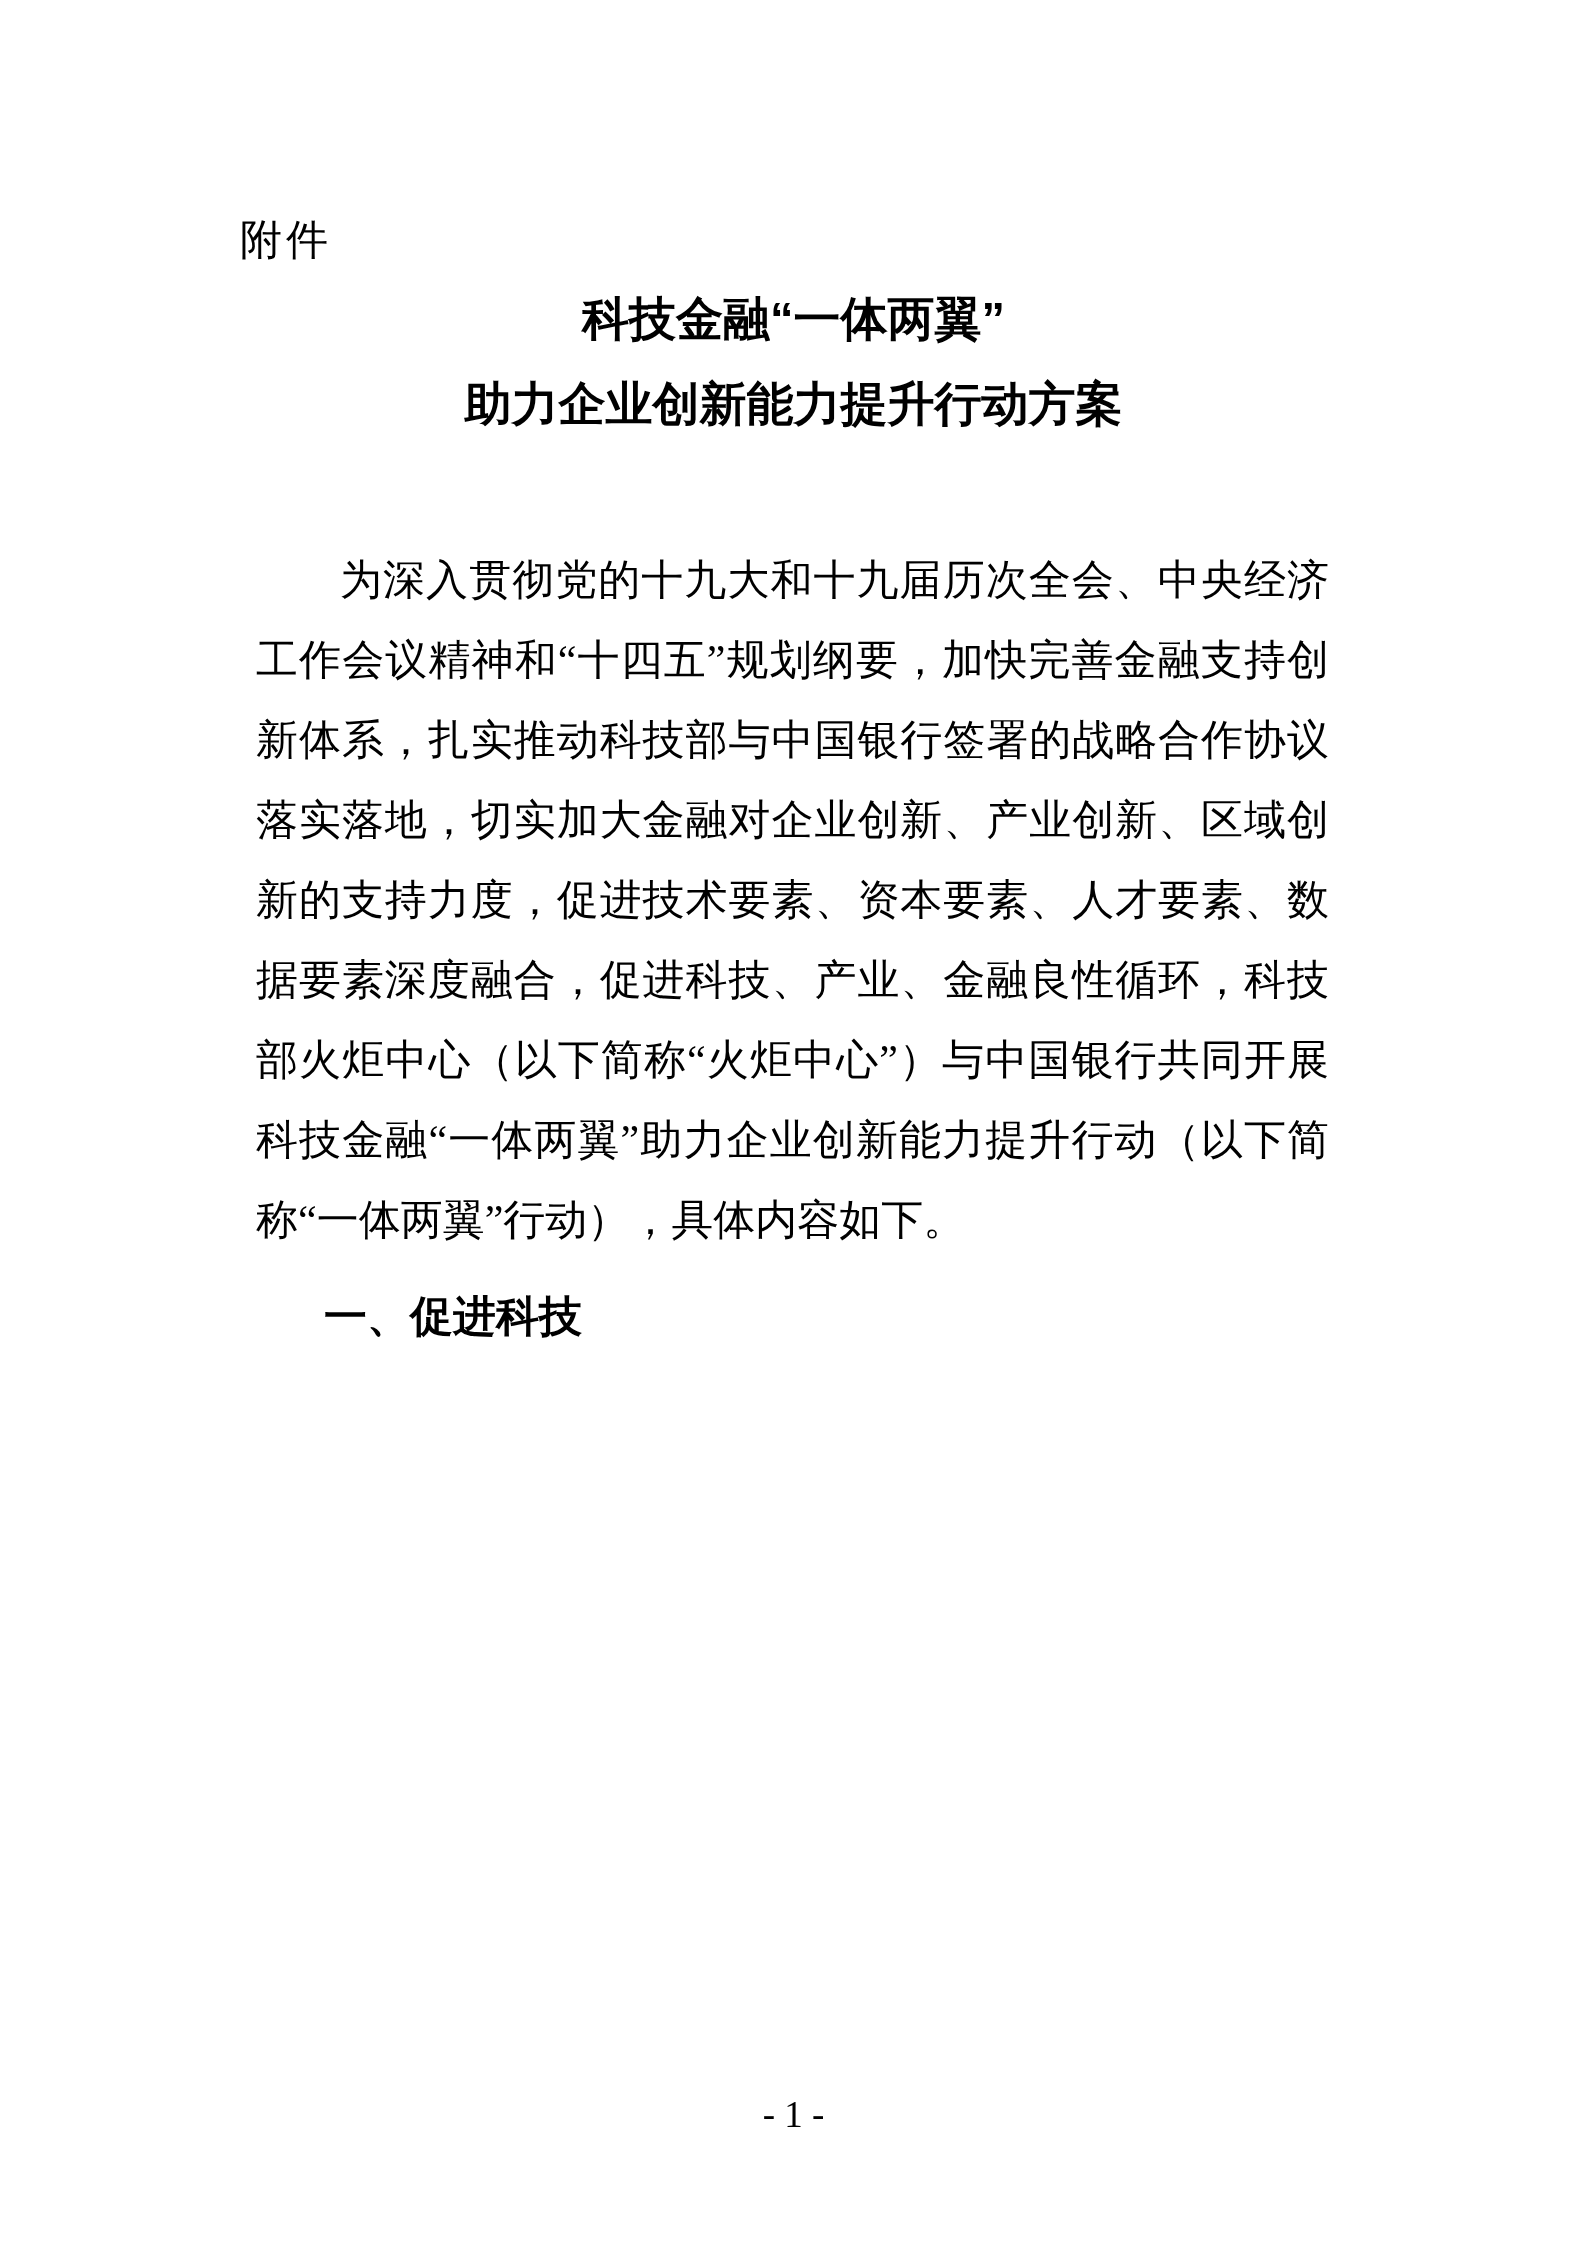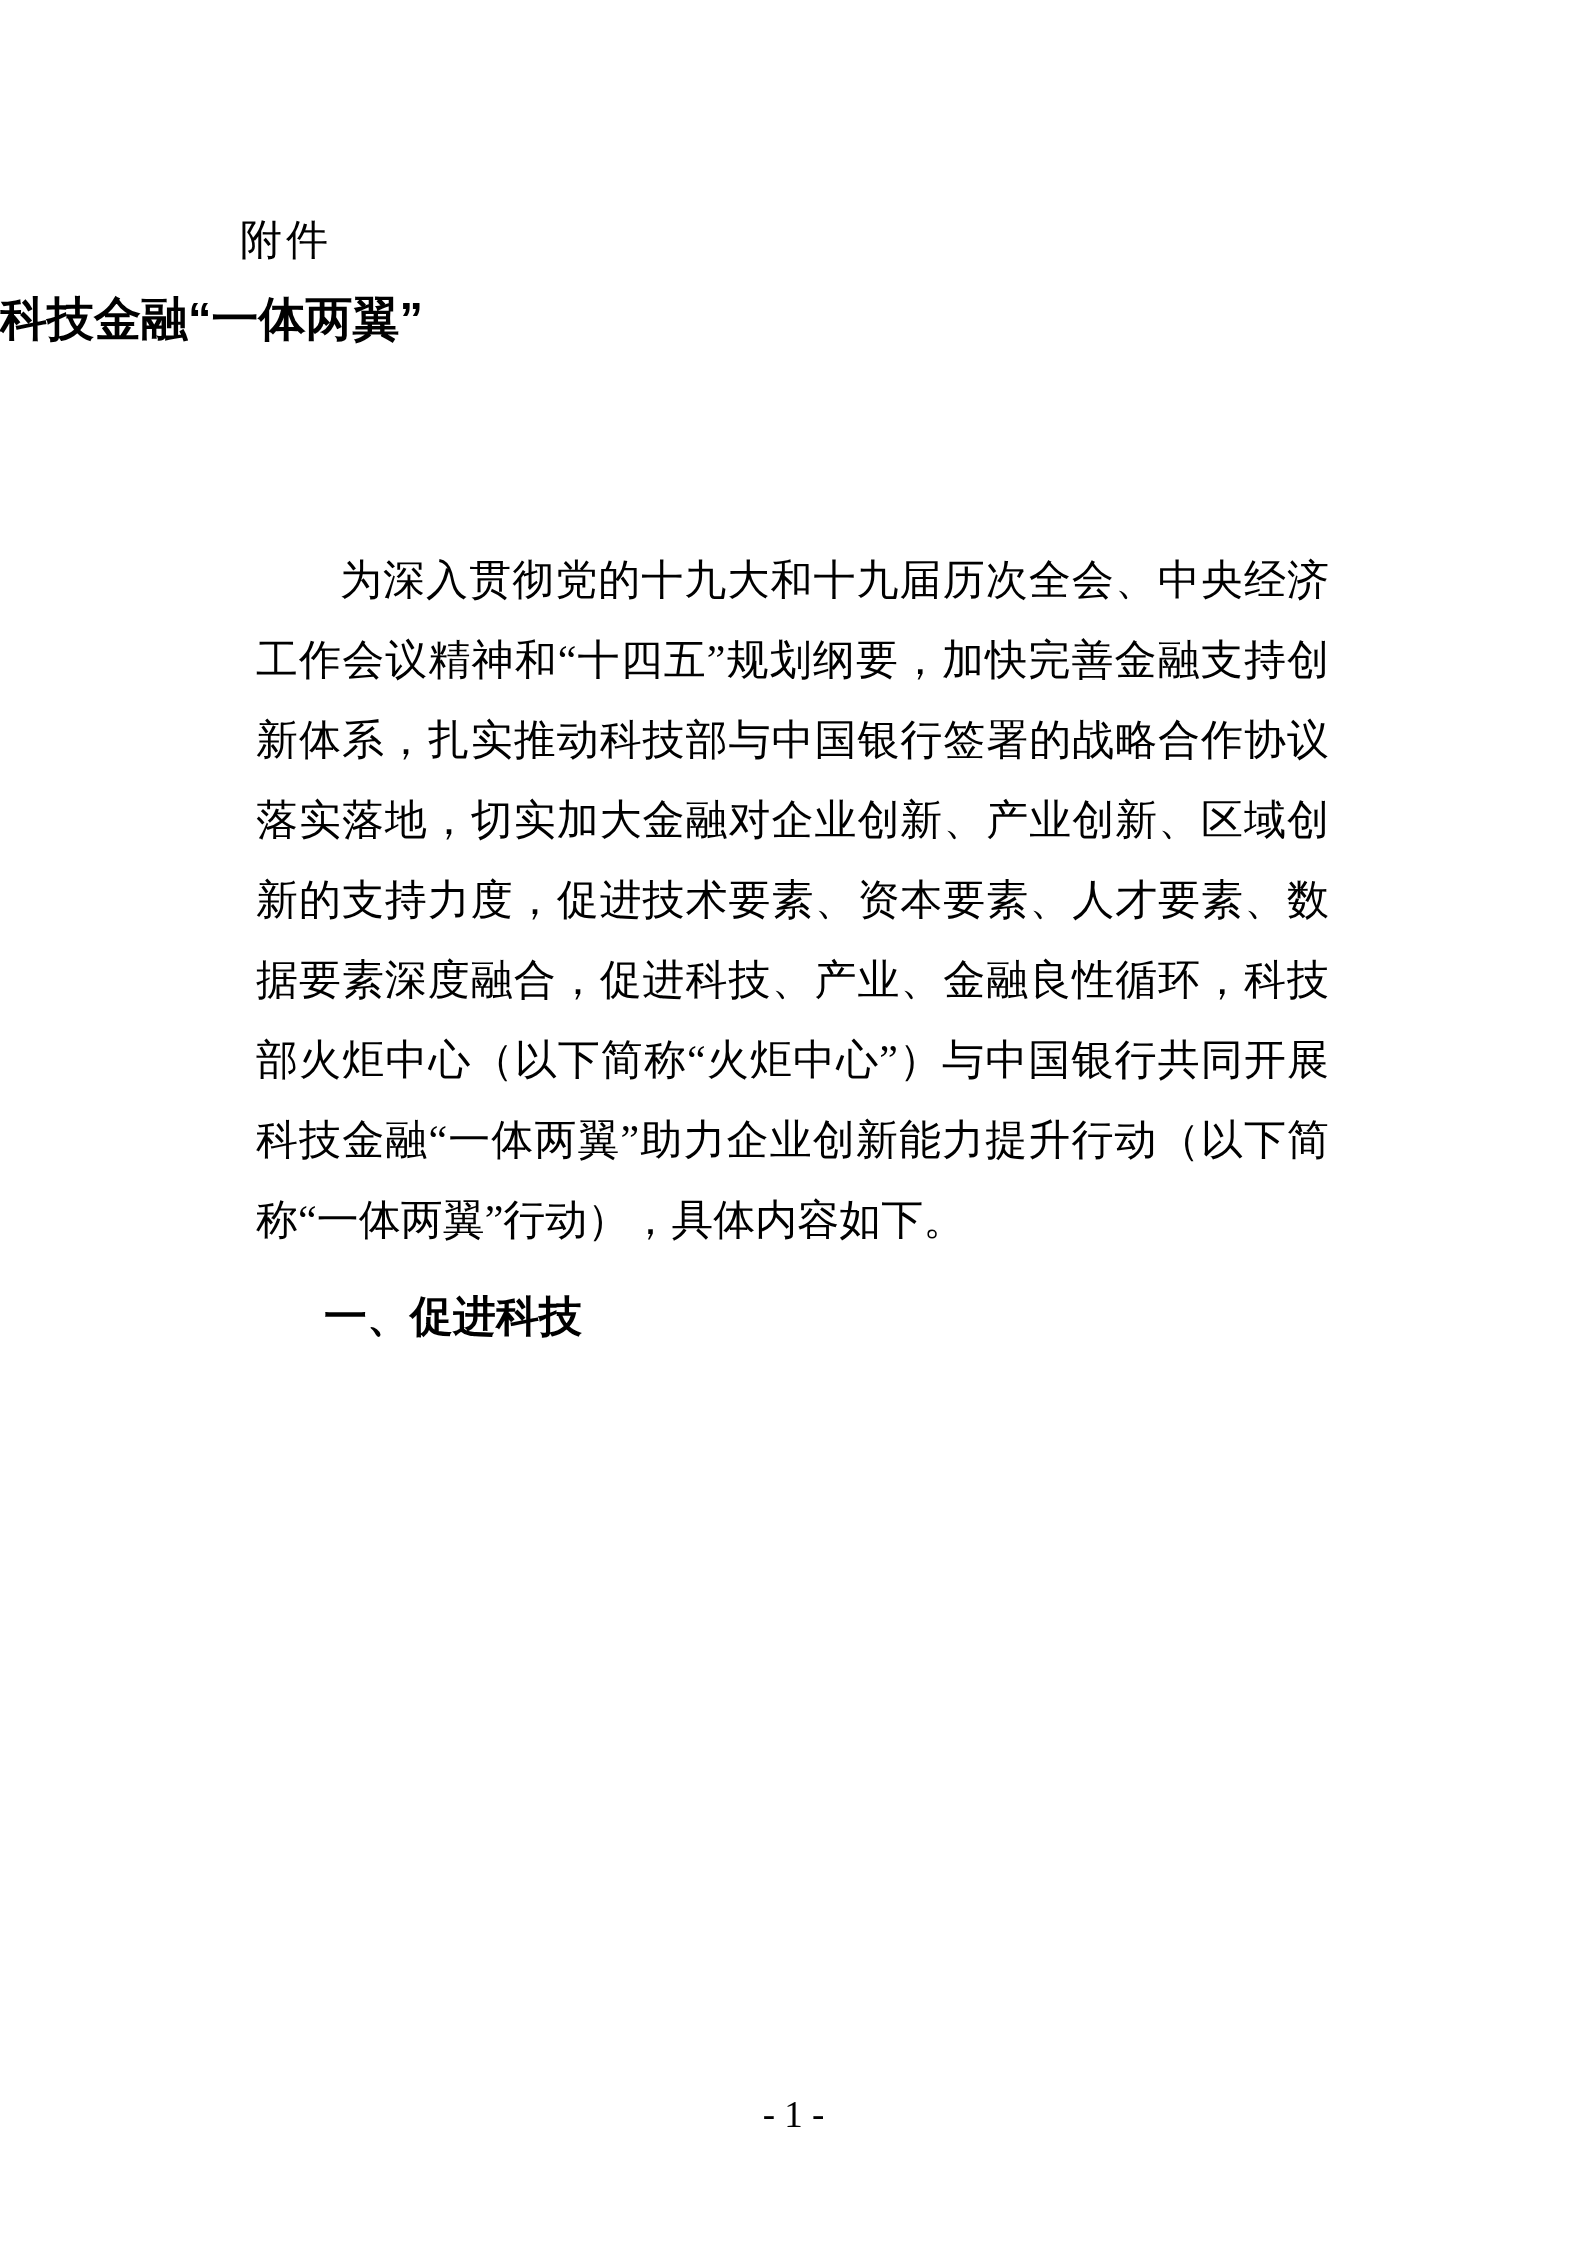--- a/index.html
+++ b/index.html
@@ -22,21 +22,21 @@
     top: 215px;
     font-size: 42px;
     line-height: 50px;
     letter-spacing: 4px;
   }
   .title-block {
     position: absolute;
     left: 0;
     top: 276px;
     width: 1587px;
-    text-align: left;
+    text-align: center;
     font-family: "Liberation Sans", "DejaVu Sans", sans-serif;
     font-weight: bold;
     font-size: 47px;
     line-height: 85px;
   }
   .body-block {
     position: absolute;
     left: 240px;
     top: 524px;
     width: 1105px;
@@ -74,20 +74,21 @@
 </style>
 </head>
 <body>
 
 <div class="page">
 
   <div class="attachment">附件</div>
 
   <div class="title-block">
     <div>科技金融“一体两翼”</div>
+    <div>助力企业创新能力提升行动方案</div>
   </div>
 
   <div class="body-block">
     <p class="para">为深入贯彻党的十九大和十九届历次全会、中央经济工作会议精神和“十四五”规划纲要，加快完善金融支持创新体系，扎实推动科技部与中国银行签署的战略合作协议落实落地，切实加大金融对企业创新、产业创新、区域创新的支持力度，促进技术要素、资本要素、人才要素、数据要素深度融合，促进科技、产业、金融良性循环，科技部火炬中心（以下简称“火炬中心”）与中国银行共同开展科技金融“一体两翼”助力企业创新能力提升行动（以下简称“一体两翼”行动），具体内容如下。</p>
     <h2 class="section-heading">一、促进科技</h2>
   </div>
 
   <div class="page-number">- 1 -</div>
 
 </div>

